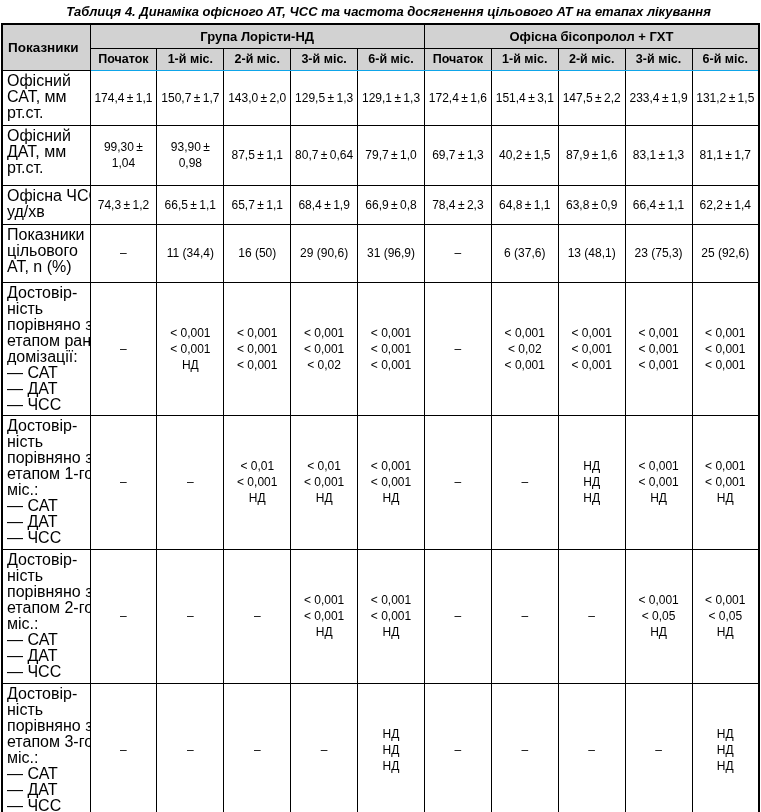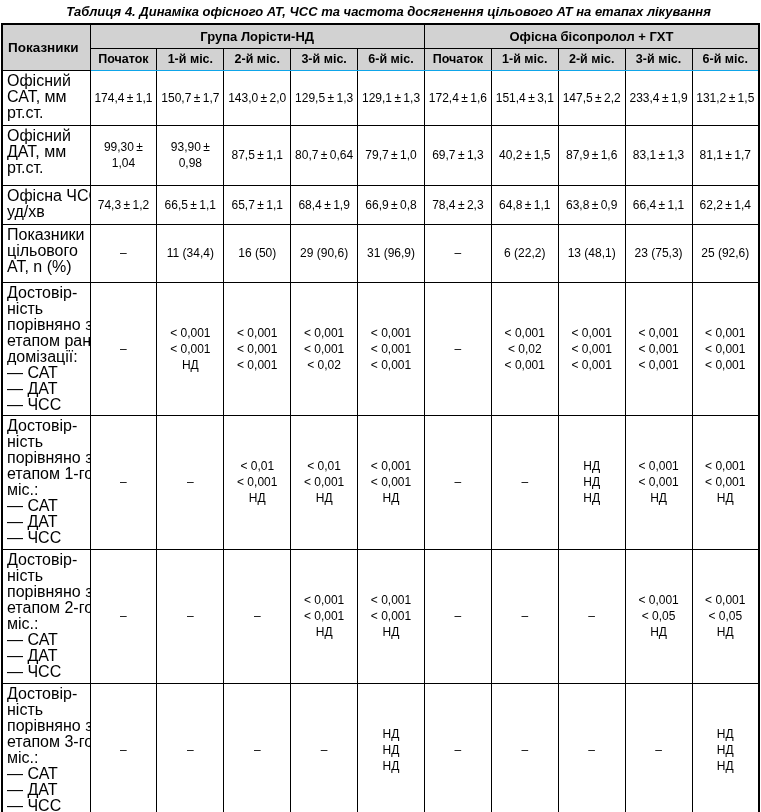--- a/index.html
+++ b/index.html
@@ -156,21 +156,21 @@
         <tr>
           <td class="label-cell">Показники
 цільового
 АТ, n (%)</td>
           <td class="value-cell">–</td>
           <td class="value-cell">11 (34,4)</td>
           <td class="value-cell">16 (50)</td>
           <td class="value-cell">29 (90,6)</td>
           <td class="value-cell">31 (96,9)</td>
           <td class="value-cell">–</td>
-          <td class="value-cell">6 (22,2)</td>
+          <td class="value-cell">6 (37,6)</td>
           <td class="value-cell">13 (48,1)</td>
           <td class="value-cell">23 (75,3)</td>
           <td class="value-cell">25 (92,6)</td>
         </tr>
         <tr>
           <td class="label-cell">Достовір-
 ність
 порівняно з
 етапом ран-
 домізації:

